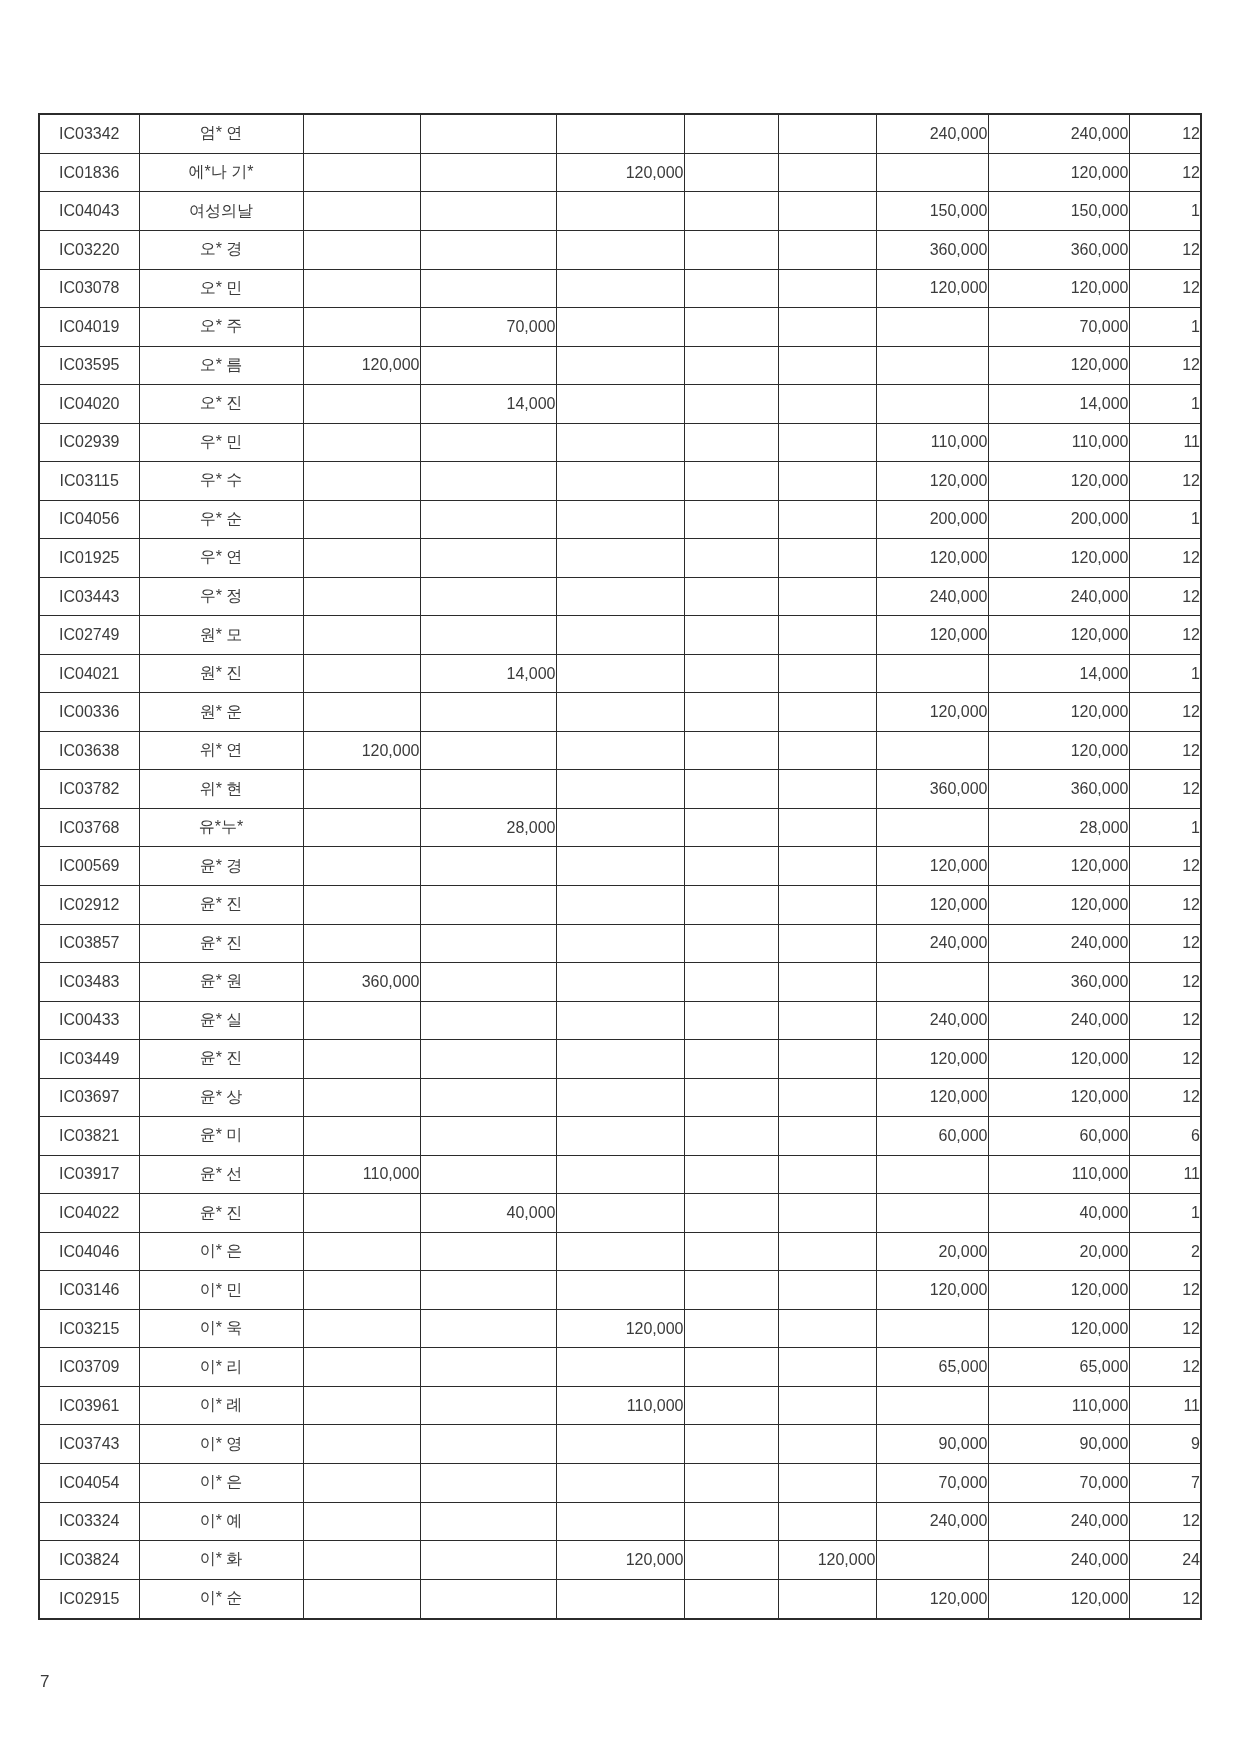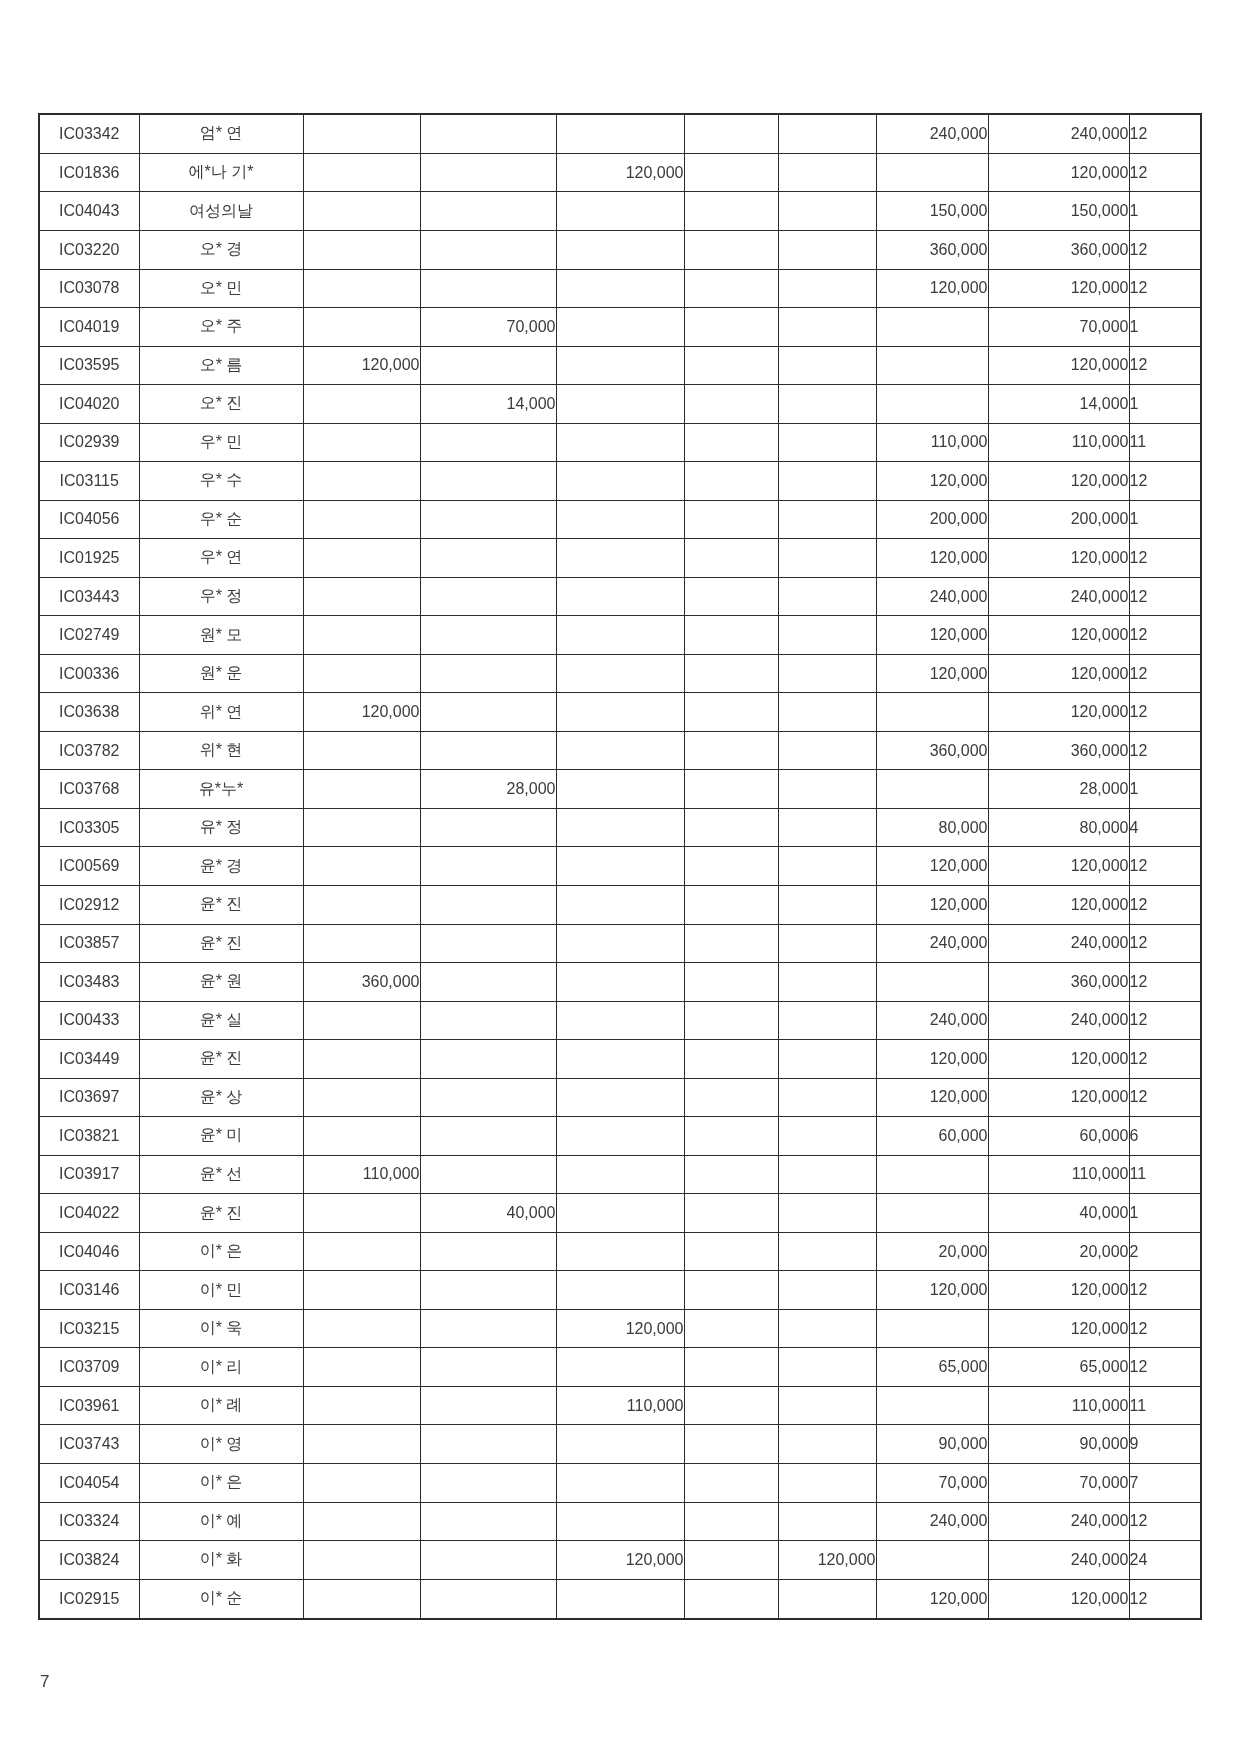--- a/index.html
+++ b/index.html
@@ -31,21 +31,21 @@
     font-size: 16px;
     color: #3b3b3b;
     vertical-align: middle;
     padding: 0;
     overflow: hidden;
     white-space: nowrap;
   }
   td.c-id   { text-align: center; }
   td.c-name { text-align: center; margin-left: 16px; }
   td.c-num  { text-align: right; padding-right: 9px; }
-  td.c-count{ padding-right: 5px; }
+  td.c-count{ text-align: right; padding-right: 5px; }
   .page-number {
     position: absolute;
     left: 40px;
     top: 1672px;
     font-size: 17px;
     color: #3b3b3b;
   }
 </style>
 </head>
 <body>
@@ -228,20 +228,32 @@
           <td class="c-num"></td>
           <td class="c-num"></td>
           <td class="c-num"></td>
           <td class="c-num"></td>
           <td class="c-num"></td>
           <td class="c-num">120,000</td>
           <td class="c-num">120,000</td>
           <td class="c-count">12</td>
         </tr>
         <tr>
+          <td class="c-id">IC04021</td>
+          <td class="c-name">원* 진</td>
+          <td class="c-num"></td>
+          <td class="c-num">14,000</td>
+          <td class="c-num"></td>
+          <td class="c-num"></td>
+          <td class="c-num"></td>
+          <td class="c-num"></td>
+          <td class="c-num">14,000</td>
+          <td class="c-count">1</td>
+        </tr>
+        <tr>
           <td class="c-id">IC00336</td>
           <td class="c-name">원* 운</td>
           <td class="c-num"></td>
           <td class="c-num"></td>
           <td class="c-num"></td>
           <td class="c-num"></td>
           <td class="c-num"></td>
           <td class="c-num">120,000</td>
           <td class="c-num">120,000</td>
           <td class="c-count">12</td>
@@ -274,32 +286,20 @@
           <td class="c-id">IC03768</td>
           <td class="c-name">유*누*</td>
           <td class="c-num"></td>
           <td class="c-num">28,000</td>
           <td class="c-num"></td>
           <td class="c-num"></td>
           <td class="c-num"></td>
           <td class="c-num"></td>
           <td class="c-num">28,000</td>
           <td class="c-count">1</td>
-        </tr>
-        <tr>
-          <td class="c-id">IC03305</td>
-          <td class="c-name">유* 정</td>
-          <td class="c-num"></td>
-          <td class="c-num"></td>
-          <td class="c-num"></td>
-          <td class="c-num"></td>
-          <td class="c-num"></td>
-          <td class="c-num">80,000</td>
-          <td class="c-num">80,000</td>
-          <td class="c-count">4</td>
         </tr>
         <tr>
           <td class="c-id">IC00569</td>
           <td class="c-name">윤* 경</td>
           <td class="c-num"></td>
           <td class="c-num"></td>
           <td class="c-num"></td>
           <td class="c-num"></td>
           <td class="c-num"></td>
           <td class="c-num">120,000</td>

